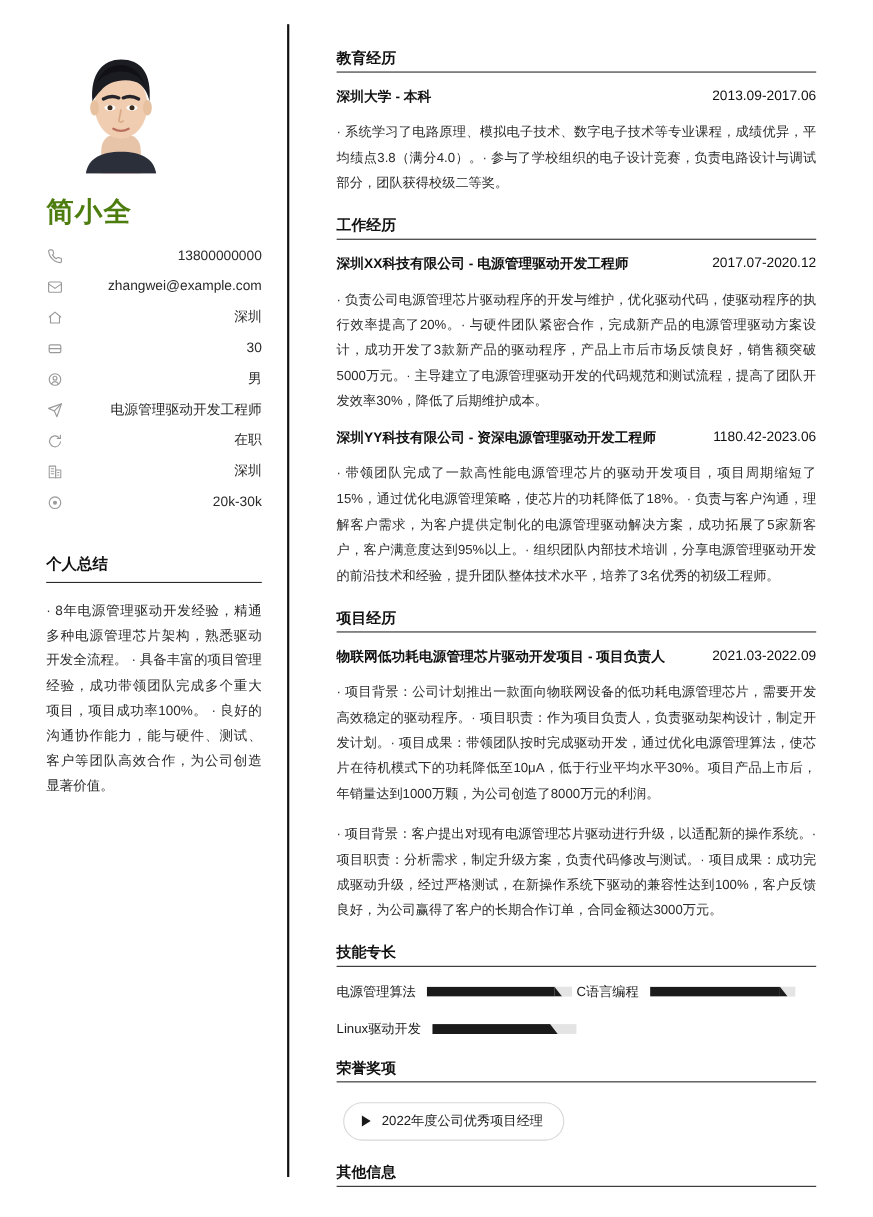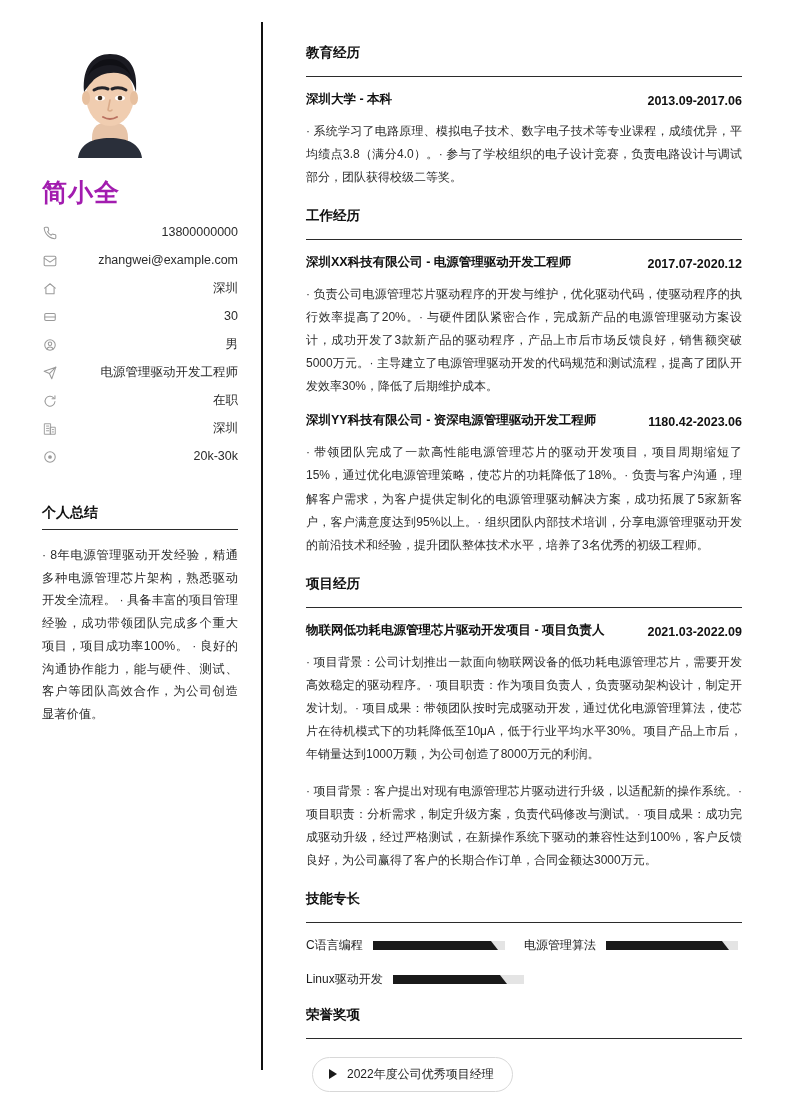--- a/index.html
+++ b/index.html
@@ -44,21 +44,21 @@
     overflow: hidden;
     background: #ffffff;
   }
   .photo-wrap svg { display: block; }
 
   .person-name {
     font-size: 25px;
     font-weight: 700;
     letter-spacing: 1px;
     margin: 18px 0 16px 0;
-    color: #a21caf;
+    color: #4d7c0f;
   }
 
   .contact-list { margin: 0; padding: 0; list-style: none; }
   .contact-item {
     display: flex;
     align-items: center;
     gap: 10px;
     margin-bottom: 13px;
     font-size: 12.5px;
     color: #2b2b2b;
@@ -92,41 +92,41 @@
   
   .main {
     flex: 1 1 auto;
     padding: 33px 52px 0 44px;
   }
   .section { margin-bottom: 18px; }
   .section-heading {
     font-size: 13.5px;
     font-weight: 700;
     color: #111;
-    padding-bottom: 14px;
+    padding-bottom: 3px;
     border-bottom: 1.5px solid #2b2b2b;
     margin-bottom: 14px;
   }
   .entry { margin-bottom: 14px; }
   .entry:last-child { margin-bottom: 4px; }
   .entry-head {
     display: flex;
     justify-content: space-between;
-    align-items: flex-end;
+    align-items: flex-start;
     gap: 12px;
     margin-bottom: 7px;
   }
   .entry-title {
     font-size: 12.5px;
     font-weight: 700;
     color: #111;
   }
   .entry-date {
     font-size: 12.5px;
-    font-weight: 700;
+    font-weight: 400;
     color: #111;
     white-space: nowrap;
   }
   .entry-desc {
     font-size: 12px;
     line-height: 1.92;
     color: #2b2b2b;
     text-align: justify;
   }
 
@@ -376,30 +376,30 @@
       <div class="entry">
         <p class="entry-desc">· 项目背景：客户提出对现有电源管理芯片驱动进行升级，以适配新的操作系统。· 项目职责：分析需求，制定升级方案，负责代码修改与测试。· 项目成果：成功完成驱动升级，经过严格测试，在新操作系统下驱动的兼容性达到100%，客户反馈良好，为公司赢得了客户的长期合作订单，合同金额达3000万元。</p>
       </div>
     </section>
 
     <section class="section">
       <h2 class="section-heading">技能专长</h2>
       <div class="skills-grid">
 
         <div class="skill">
+          <span class="skill-label">电源管理算法</span>
+          <div class="skill-bar">
+            <div class="skill-fill" style="width: 88%;"></div>
+          </div>
+        </div>
+
+        <div class="skill">
           <span class="skill-label">C语言编程</span>
           <div class="skill-bar">
             <div class="skill-fill" style="width: 90%;"></div>
-          </div>
-        </div>
-
-        <div class="skill">
-          <span class="skill-label">电源管理算法</span>
-          <div class="skill-bar">
-            <div class="skill-fill" style="width: 88%;"></div>
           </div>
         </div>
 
         <div class="skill">
           <span class="skill-label">Linux驱动开发</span>
           <div class="skill-bar">
             <div class="skill-fill" style="width: 82%;"></div>
           </div>
         </div>
 

